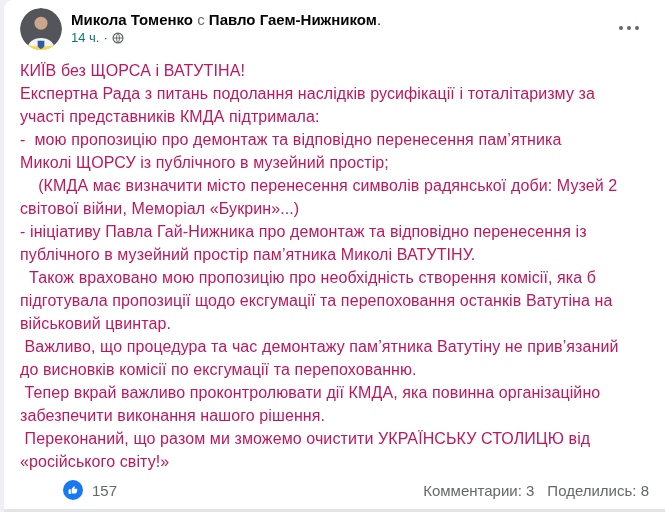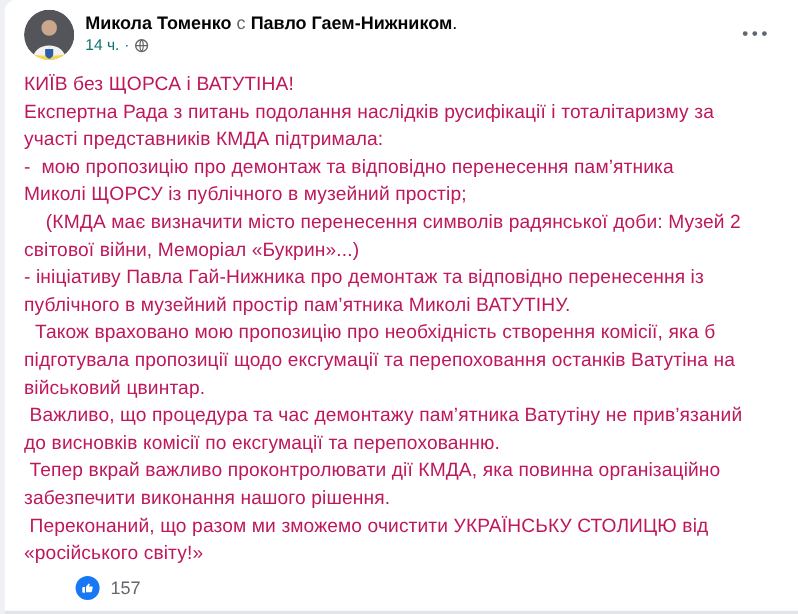--- a/index.html
+++ b/index.html
@@ -148,16 +148,20 @@
 
   <div class="footer">
     <div class="like-group">
       <span class="like-badge">
         <svg viewBox="0 0 16 16" fill="#ffffff">
           <path d="M5.1 7v6.2H3.1c-.6 0-1-.45-1-1V8c0-.55.4-1 1-1h2zm1.1 6.2V7.3c0-.45.15-.85.42-1.15l2.4-2.8c.22-.27.6-.33.9-.17.48.27.68.86.47 1.37L9.5 6.2h3.2c.7 0 1.2.65 1.05 1.32l-.97 4.1c-.17.65-.76 1.1-1.43 1.1H6.2z"></path>
         </svg>
       </span>
       <span class="like-count">157</span>
     </div>
+    <div class="counts-right">
+      <span>Комментарии: 3</span>
+      <span>Поделились: 8</span>
+    </div>
   </div>
 
   <div class="bottom-divider"></div>
 </div>
 
 </body></html>

